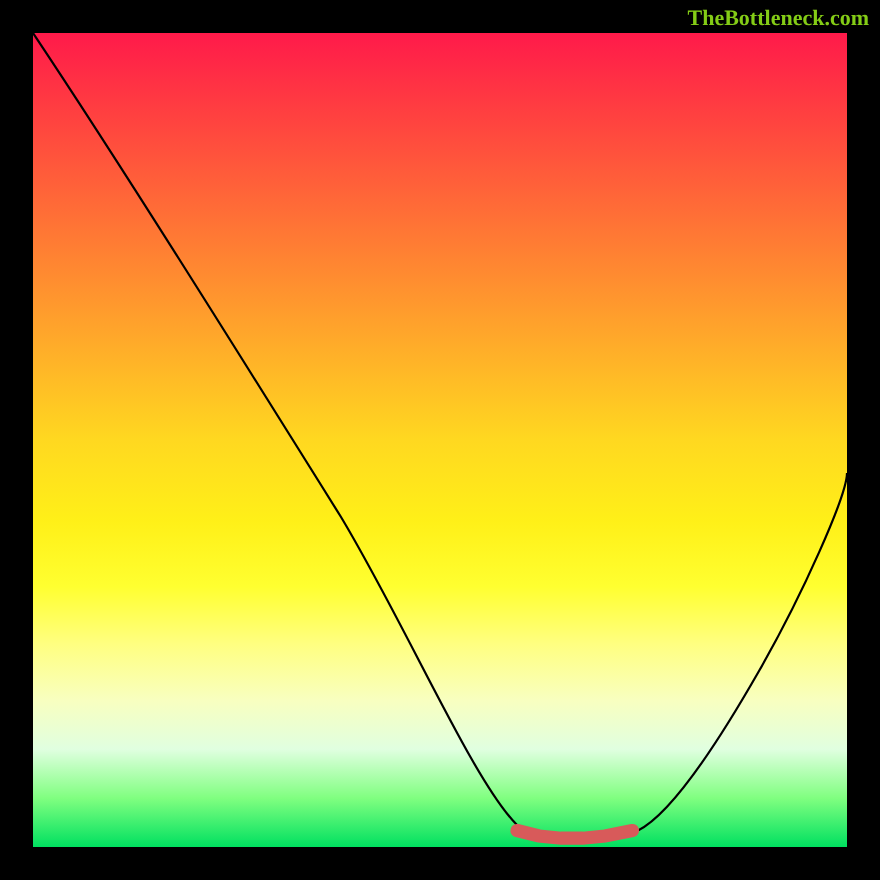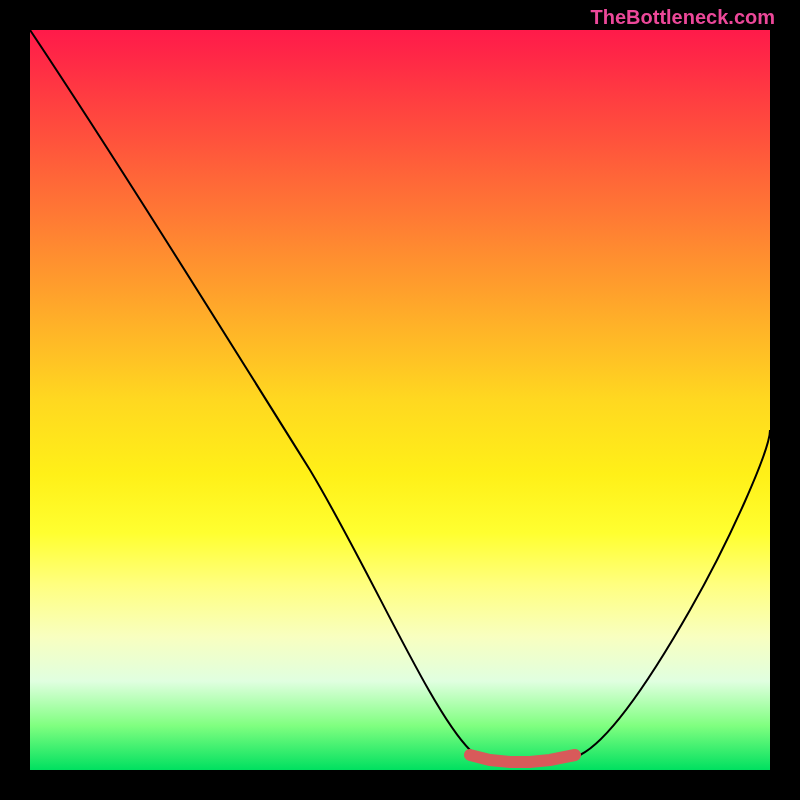--- a/index.html
+++ b/index.html
@@ -1,19 +1,19 @@
 <!DOCTYPE html>
 <html><head>
 <meta charset="utf-8">
 <style>
 body { margin:0; padding:0; background:#fff; }
 .chart-container { width:800px; height:800px; position:relative; background:#000; }
 .plot-area { position:absolute; left:30px; top:30px; width:740px; height:740px;
   background:linear-gradient(to bottom,#ff1a4a 0%,#ff4040 10%,#ff6638 20%,#ff8c30 30%,#ffb228 40%,#ffd820 50%,#fff018 60%,#ffff30 68%,#ffff80 75%,#f8ffc0 82%,#e0ffe0 88%,#80ff80 94%,#00e060 100%); }
-.watermark { position:absolute; top:6px; right:25px; font-family:Liberation Sans, sans-serif; font-size:20px; font-weight:bold; color:#ec4899; z-index:10; }
+.watermark { position:absolute; top:6px; right:10px; font-family:Liberation Serif, serif; font-size:20px; font-weight:bold; color:#84cc16; z-index:10; }
 svg.curve { position:absolute; left:0; top:0; width:740px; height:740px; }
 svg.curve path { fill:none; stroke:#000; stroke-width:2; }
 svg.curve path.dots { stroke:#d85a5a; stroke-width:12; stroke-linecap:round; }
 </style>
 </head>
 <body>
 
 <div class="chart-container">
   <div class="watermark">TheBottleneck.com</div>
   <div class="plot-area">

